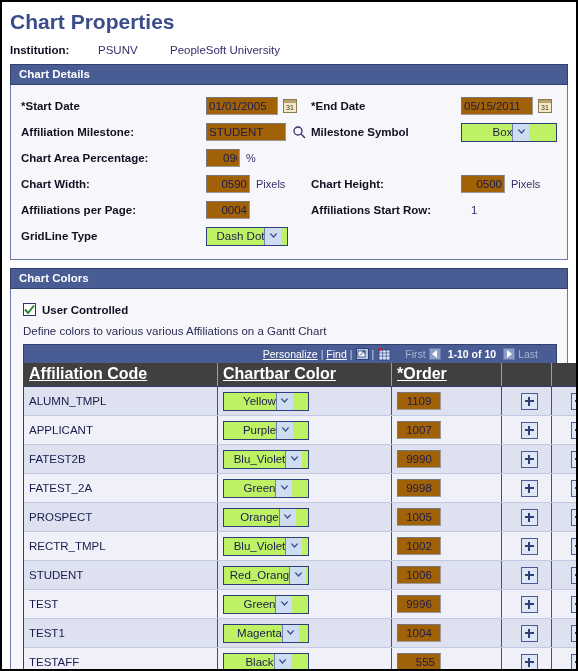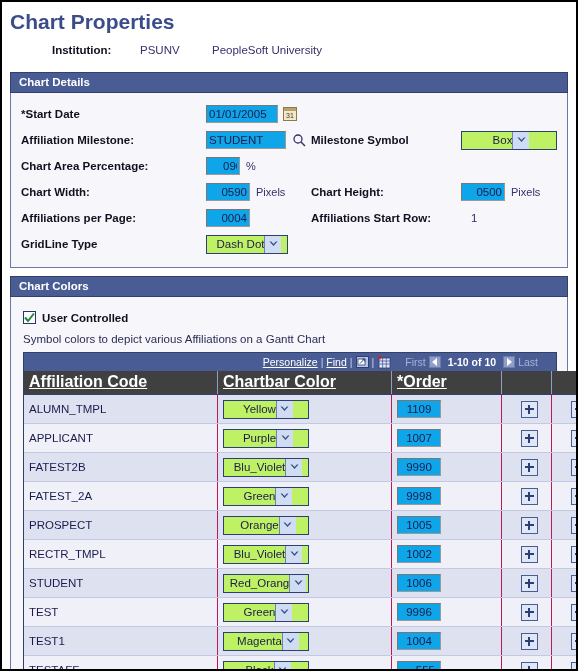--- a/index.html
+++ b/index.html
@@ -28,23 +28,22 @@
     font-weight: bold;
     color: #3b4c8a;
     padding: 8px 0 4px 8px;
     letter-spacing: 0px;
   }
 
   
   .inst-row {
     display: flex;
     align-items: center;
-    padding: 6px 0 16px 8px;
-    font-size: 11.5px;
-    margin-left: 42px;
+    padding: 6px 0 8px 8px;
+    font-size: 11.5px;
   }
   .inst-label {
     font-weight: bold;
     color: #101020;
     width: 88px;
   }
   .inst-code {
     color: #33306b;
     width: 72px;
   }
@@ -104,21 +103,21 @@
     color: #33306b;
     font-size: 11.5px;
     margin-left: 10px;
   }
 
   
   input.txt {
     font-family: "Liberation Sans", sans-serif;
     font-size: 11.5px;
     color: #1b1b4d;
-    background: #0ea5e9;
+    background: #a16207;
     border: 1px solid #9a9a9a;
     border-top-color: #777777;
     border-left-color: #777777;
     padding: 1px 2px;
     box-sizing: border-box;
     height: 18px;
   }
   input.txt.date { width: 72px; }
   input.txt.lookup { width: 80px; }
   input.txt.num3 { width: 34px; text-align: center; padding-left: 16px; }
@@ -329,20 +328,27 @@
   </div>
 
   <div class="group-header">Chart Details</div>
   <div class="group">
     <div class="group-body">
 
       <div class="frow">
         <div class="fcol-left">
           <span class="flabel lbl-w1">*Start Date</span>
           <input class="txt date" type="text" value="01/01/2005" style="">
+          <span class="cal-icon">
+              <span>31</span>
+            </span>
+        </div>
+        <div class="fcol-right">
+          <span class="flabel lbl-w3">*End Date</span>
+          <input class="txt date" type="text" value="05/15/2011" style="">
           <span class="cal-icon">
               <span>31</span>
             </span>
         </div>
       </div>
 
       <div class="frow">
         <div class="fcol-left">
           <span class="flabel lbl-w1">Affiliation Milestone:</span>
           <input class="txt lookup" type="text" value="STUDENT" style="">
@@ -423,21 +429,21 @@
 
       <div class="chk-row">
         <span class="chk">
           <svg width="11" height="11" viewBox="0 0 11 11">
             <path d="M1 5.5 L4 9 L10 1.5" stroke="#1f8a2e" stroke-width="2" fill="none"></path>
           </svg>
         </span>
         <span class="chk-label">User Controlled</span>
       </div>
 
-      <div class="desc-text">Symbol colors to depict various Affiliations on a Gantt Chart</div>
+      <div class="desc-text">Define colors to various various Affiliations on a Gantt Chart</div>
 
       <div class="grid-wrap">
 
         <div class="grid-toolbar">
           <a>Personalize</a>
           <span class="tb-sep">|</span>
           <a>Find</a>
           <span class="tb-sep">|</span>
           <span class="tb-icon">
             <svg width="13" height="12" viewBox="0 0 13 12">

